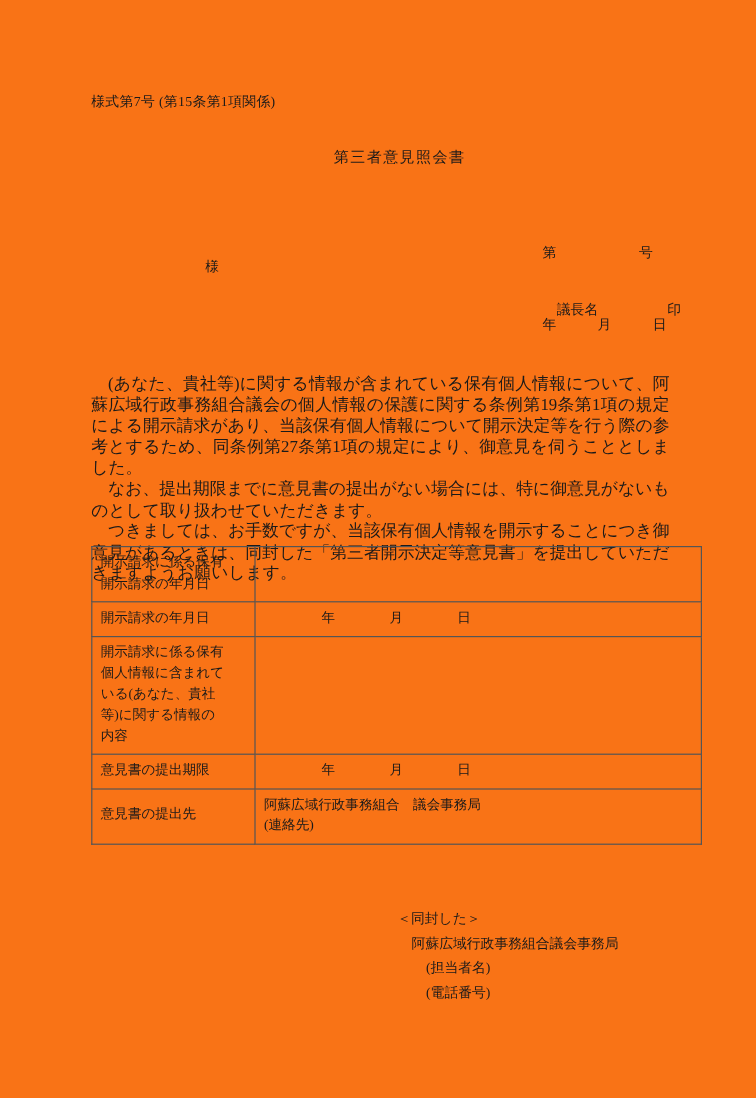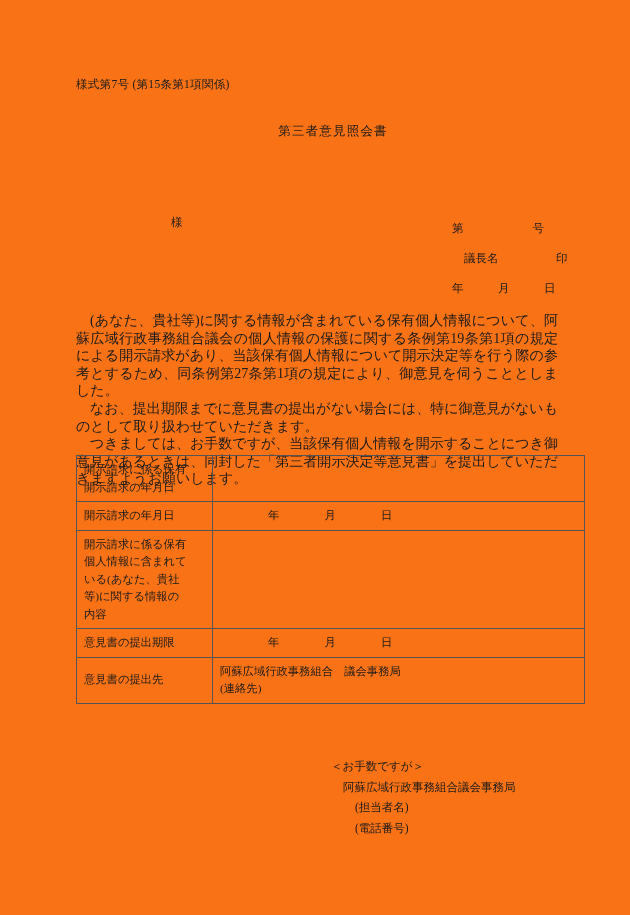--- a/index.html
+++ b/index.html
@@ -40,21 +40,21 @@
     text-align: center;
     font-size: 12.5px;
     letter-spacing: 1.2px;
     padding-left: 36px;
   }
 
   
   .hdr-right {
     position: absolute;
     left: 452px;
-    top: 178px;
+    top: 161px;
     font-size: 11.5px;
     line-height: 20px;
     white-space: pre;
   }
 
   
   .addressee {
     position: absolute;
     left: 171px;
     top: 215px;
@@ -222,19 +222,19 @@
             <div class="value-lines">
               <span>阿蘇広域行政事務組合　議会事務局</span>
               <span>(連絡先)</span>
             </div>
           </td>
         </tr>
       </tbody>
   </table>
 
   <div class="footer-contact">
-    <span class="fc-1">＜お手数ですが＞</span>
+    <span class="fc-1">＜同封した＞</span>
     <span class="fc-2">阿蘇広域行政事務組合議会事務局</span>
     <span class="fc-3">(担当者名)</span>
     <span class="fc-3">(電話番号)</span>
   </div>
 
 </div>
 
 </body></html>

